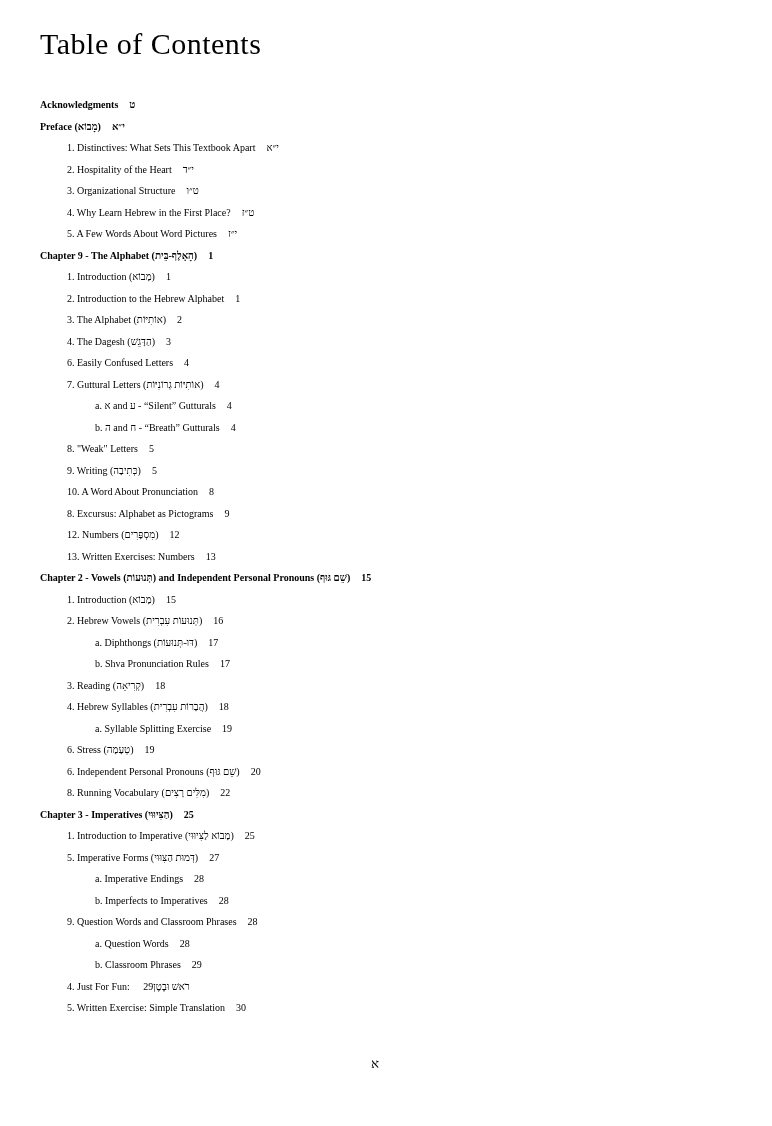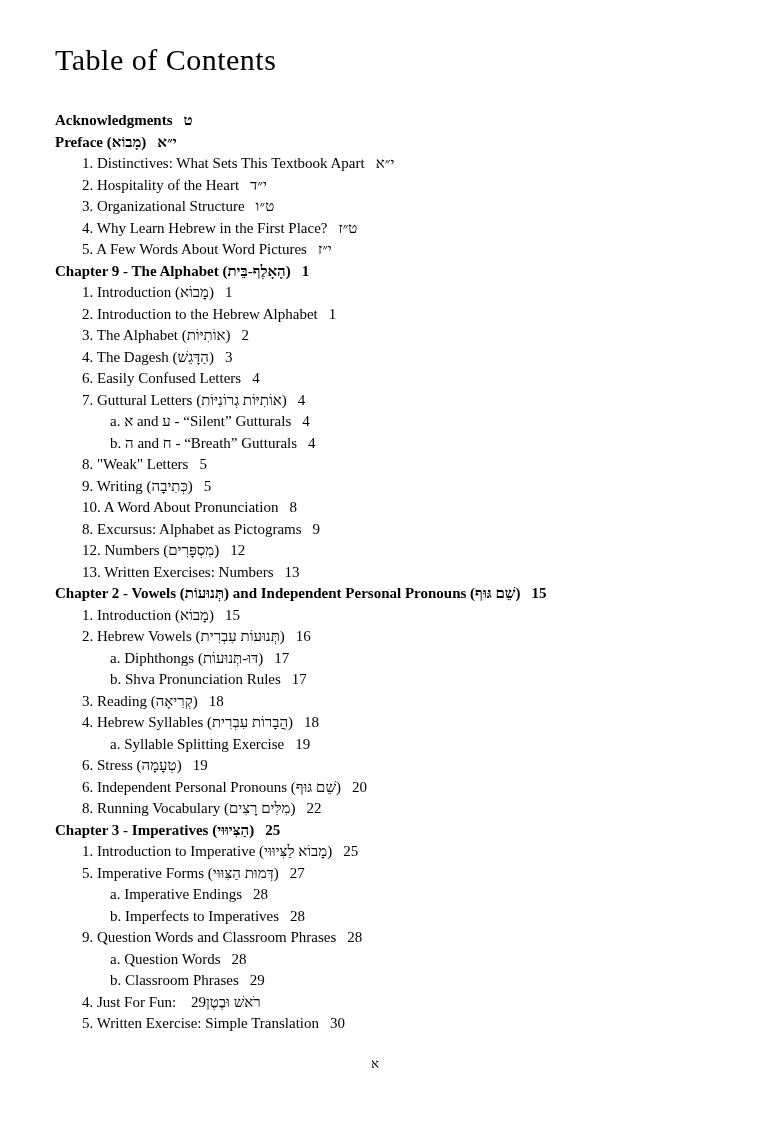--- a/index.html
+++ b/index.html
@@ -6,37 +6,36 @@
   .page {
     position: relative;
     width: 772px;
     height: 1126px;
     background: #ffffff;
     color: #000000;
     font-family: "Liberation Serif", "DejaVu Serif", "DejaVu Sans", serif;
     overflow: hidden;
   }
   .content {
-    padding: 44px 20px 0 40px;
-    margin-left: 15px;
+    padding: 28px 20px 0 40px;
   }
   .title {
     font-size: 30px;
     font-weight: normal;
     line-height: 32px;
     margin: 0;
     letter-spacing: 0.5px;
   }
   .toc {
     margin-top: 34px;
   }
   .row {
     height: 21.5px;
     line-height: 21.5px;
-    font-size: 15px;
+    font-size: 10px;
     white-space: nowrap;
   }
   .row.bold { font-weight: bold; }
   .lvl0 { padding-left: 0; }
   .lvl1 { padding-left: 27px; }
   .lvl2 { padding-left: 55px; }
   .pg { margin-left: 11px; }
   .footer {
     position: absolute;
     top: 1056px;

